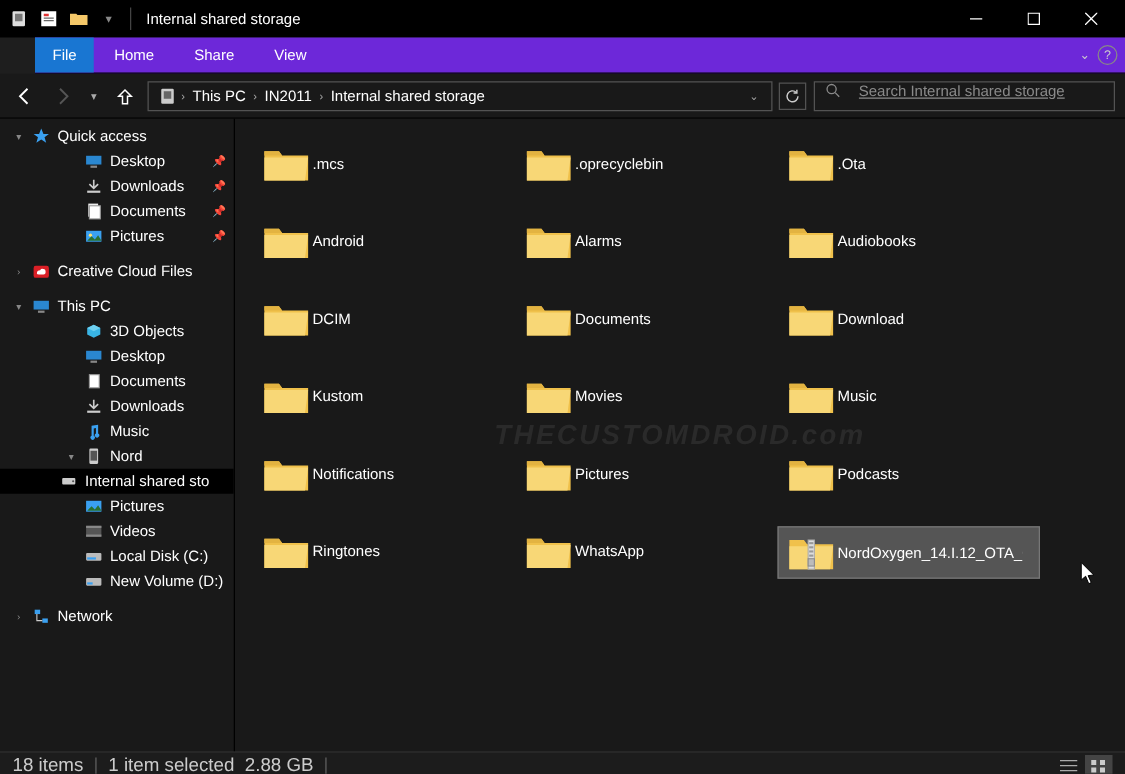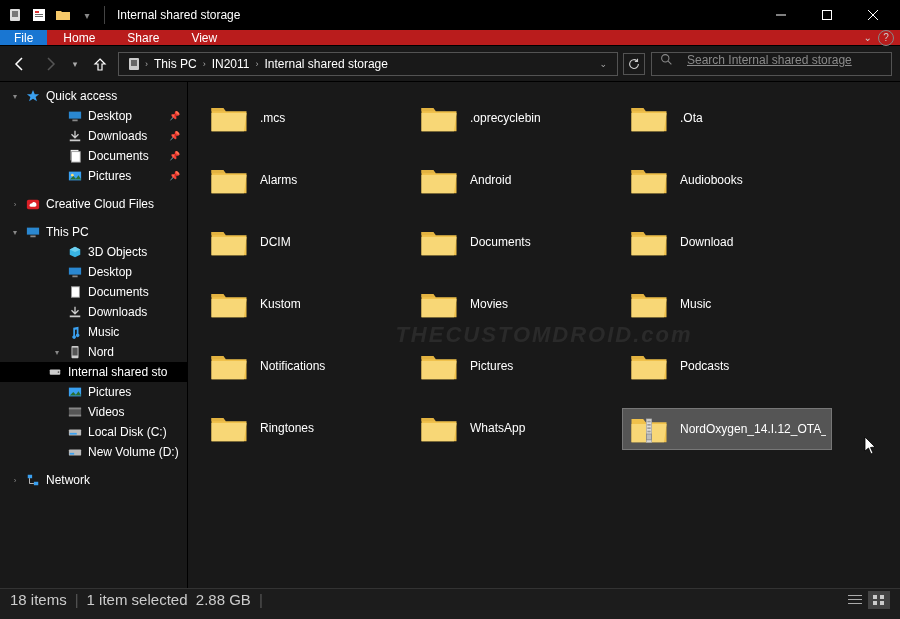--- a/index.html
+++ b/index.html
@@ -7,21 +7,21 @@
 
 
 .titlebar { height: 30px; background: #000; display: flex; align-items: center; padding: 0 4px; }
 .titlebar .icon-group { display: flex; gap: 2px; align-items: center; }
 .titlebar .qat-icon { width: 22px; height: 22px; display: flex; align-items: center; justify-content: center; }
 .titlebar .title { margin-left: 8px; font-size: 12px; color: #fff; }
 .titlebar .win-controls { margin-left: auto; display: flex; }
 .win-btn { width: 46px; height: 30px; display: flex; align-items: center; justify-content: center; color: #fff; }
 
 
-.menubar { height: 16px; background: #b91c1c; display: flex; align-items: stretch; border-bottom: 1px solid #000; position: relative; }
+.menubar { height: 29px; background: #6d28d9; display: flex; align-items: stretch; border-bottom: 1px solid #000; position: relative; margin-left: 28px; }
 .menubar .file-tab { background: #1976d2; color: #fff; padding: 0 14px; font-size: 12px; display: flex; align-items: center; }
 .menubar .tab { padding: 0 16px; font-size: 12px; display: flex; align-items: center; color: #fff; }
 .menubar .right { margin-left: auto; display: flex; align-items: center; padding-right: 6px; gap: 6px; }
 .help-icon { width: 16px; height: 16px; border: 1px solid #888; border-radius: 50%; display: flex; align-items: center; justify-content: center; font-size: 10px; color: #ccc; }
 
 
 .addr-row { height: 36px; background: #191919; display: flex; align-items: center; padding: 0 8px; gap: 6px; border-bottom: 1px solid #000; }
 .nav-btn { width: 24px; height: 24px; display: flex; align-items: center; justify-content: center; color: #fff; }
 .nav-btn.disabled { color: #555; }
 .breadcrumb { flex: 0 0 auto; height: 24px; display: flex; align-items: center; background: #191919; border: 1px solid #535353; padding: 0 6px; gap: 2px; width: 500px; }
@@ -47,21 +47,21 @@
 .side-item.indent-2 { padding-left: 46px; }
 .side-item.selected { background: #000000; }
 .side-item .ic { width: 18px; height: 16px; display:flex;align-items:center;justify-content:center; }
 .side-sep { height: 8px; }
 
 
 .content { flex: 1; background: #191919; position: relative; overflow: hidden; }
 .watermark { position: absolute; top: 50%; left: 50%; transform: translate(-50%, -50%); color: rgba(120,120,120,0.18); font-size: 22px; letter-spacing: 2px; font-style: italic; font-weight: 600; pointer-events: none; }
 
 .items-grid { display: grid; grid-template-columns: repeat(3, 210px); column-gap: 0; row-gap: 22px; padding: 16px 0 0 14px; }
-.item { display: flex; align-items: center; gap: 10px; padding: 3px 6px; height: 40px; }
+.item { display: flex; align-items: center; padding: 3px 6px; height: 40px; }
 .item .folder-ic { width: 42px; height: 36px; display:flex;align-items:center;justify-content:center; flex-shrink:0;}
 .item .label { font-size: 12px; color: #fff; line-height: 1.25; overflow: hidden; }
 .item.selected { background: #555; border: 1px solid #777; padding: 2px 5px; height: 42px; }
 .item.selected .label { max-width: 148px; }
 
 
 .statusbar { height: 22px; background: #1c1c1c; border-top: 1px solid #333; display: flex; align-items: center; font-size: 15px; color: #ccc; padding: 0 10px; }
 .statusbar .sep { margin: 0 8px; color: #555; }
 .statusbar .view-btns { margin-left: auto; display:flex; gap:2px; }
 .view-btn { width:22px; height:18px; display:flex;align-items:center;justify-content:center; border:1px solid transparent;}
@@ -407,31 +407,31 @@
           <span class="label">.Ota</span>
         </div>
         <div class="item">
           <span class="folder-ic">
             <svg class="svg-folder" viewBox="0 0 48 40">
               <path d="M3 8 L17 8 L20 12 L45 12 L45 36 L3 36 Z" fill="#f0c14b"></path>
               <path d="M3 8 L17 8 L20 12 L3 12 Z" fill="#e3b341"></path>
               <path d="M3 14 L45 14 L42 36 L3 36 Z" fill="#f8d776"></path>
             </svg>
           </span>
+          <span class="label">Android</span>
+        </div>
+        <div class="item">
+          <span class="folder-ic">
+            <svg class="svg-folder" viewBox="0 0 48 40">
+              <path d="M3 8 L17 8 L20 12 L45 12 L45 36 L3 36 Z" fill="#f0c14b"></path>
+              <path d="M3 8 L17 8 L20 12 L3 12 Z" fill="#e3b341"></path>
+              <path d="M3 14 L45 14 L42 36 L3 36 Z" fill="#f8d776"></path>
+            </svg>
+          </span>
           <span class="label">Alarms</span>
-        </div>
-        <div class="item">
-          <span class="folder-ic">
-            <svg class="svg-folder" viewBox="0 0 48 40">
-              <path d="M3 8 L17 8 L20 12 L45 12 L45 36 L3 36 Z" fill="#f0c14b"></path>
-              <path d="M3 8 L17 8 L20 12 L3 12 Z" fill="#e3b341"></path>
-              <path d="M3 14 L45 14 L42 36 L3 36 Z" fill="#f8d776"></path>
-            </svg>
-          </span>
-          <span class="label">Android</span>
         </div>
         <div class="item">
           <span class="folder-ic">
             <svg class="svg-folder" viewBox="0 0 48 40">
               <path d="M3 8 L17 8 L20 12 L45 12 L45 36 L3 36 Z" fill="#f0c14b"></path>
               <path d="M3 8 L17 8 L20 12 L3 12 Z" fill="#e3b341"></path>
               <path d="M3 14 L45 14 L42 36 L3 36 Z" fill="#f8d776"></path>
             </svg>
           </span>
           <span class="label">Audiobooks</span>

